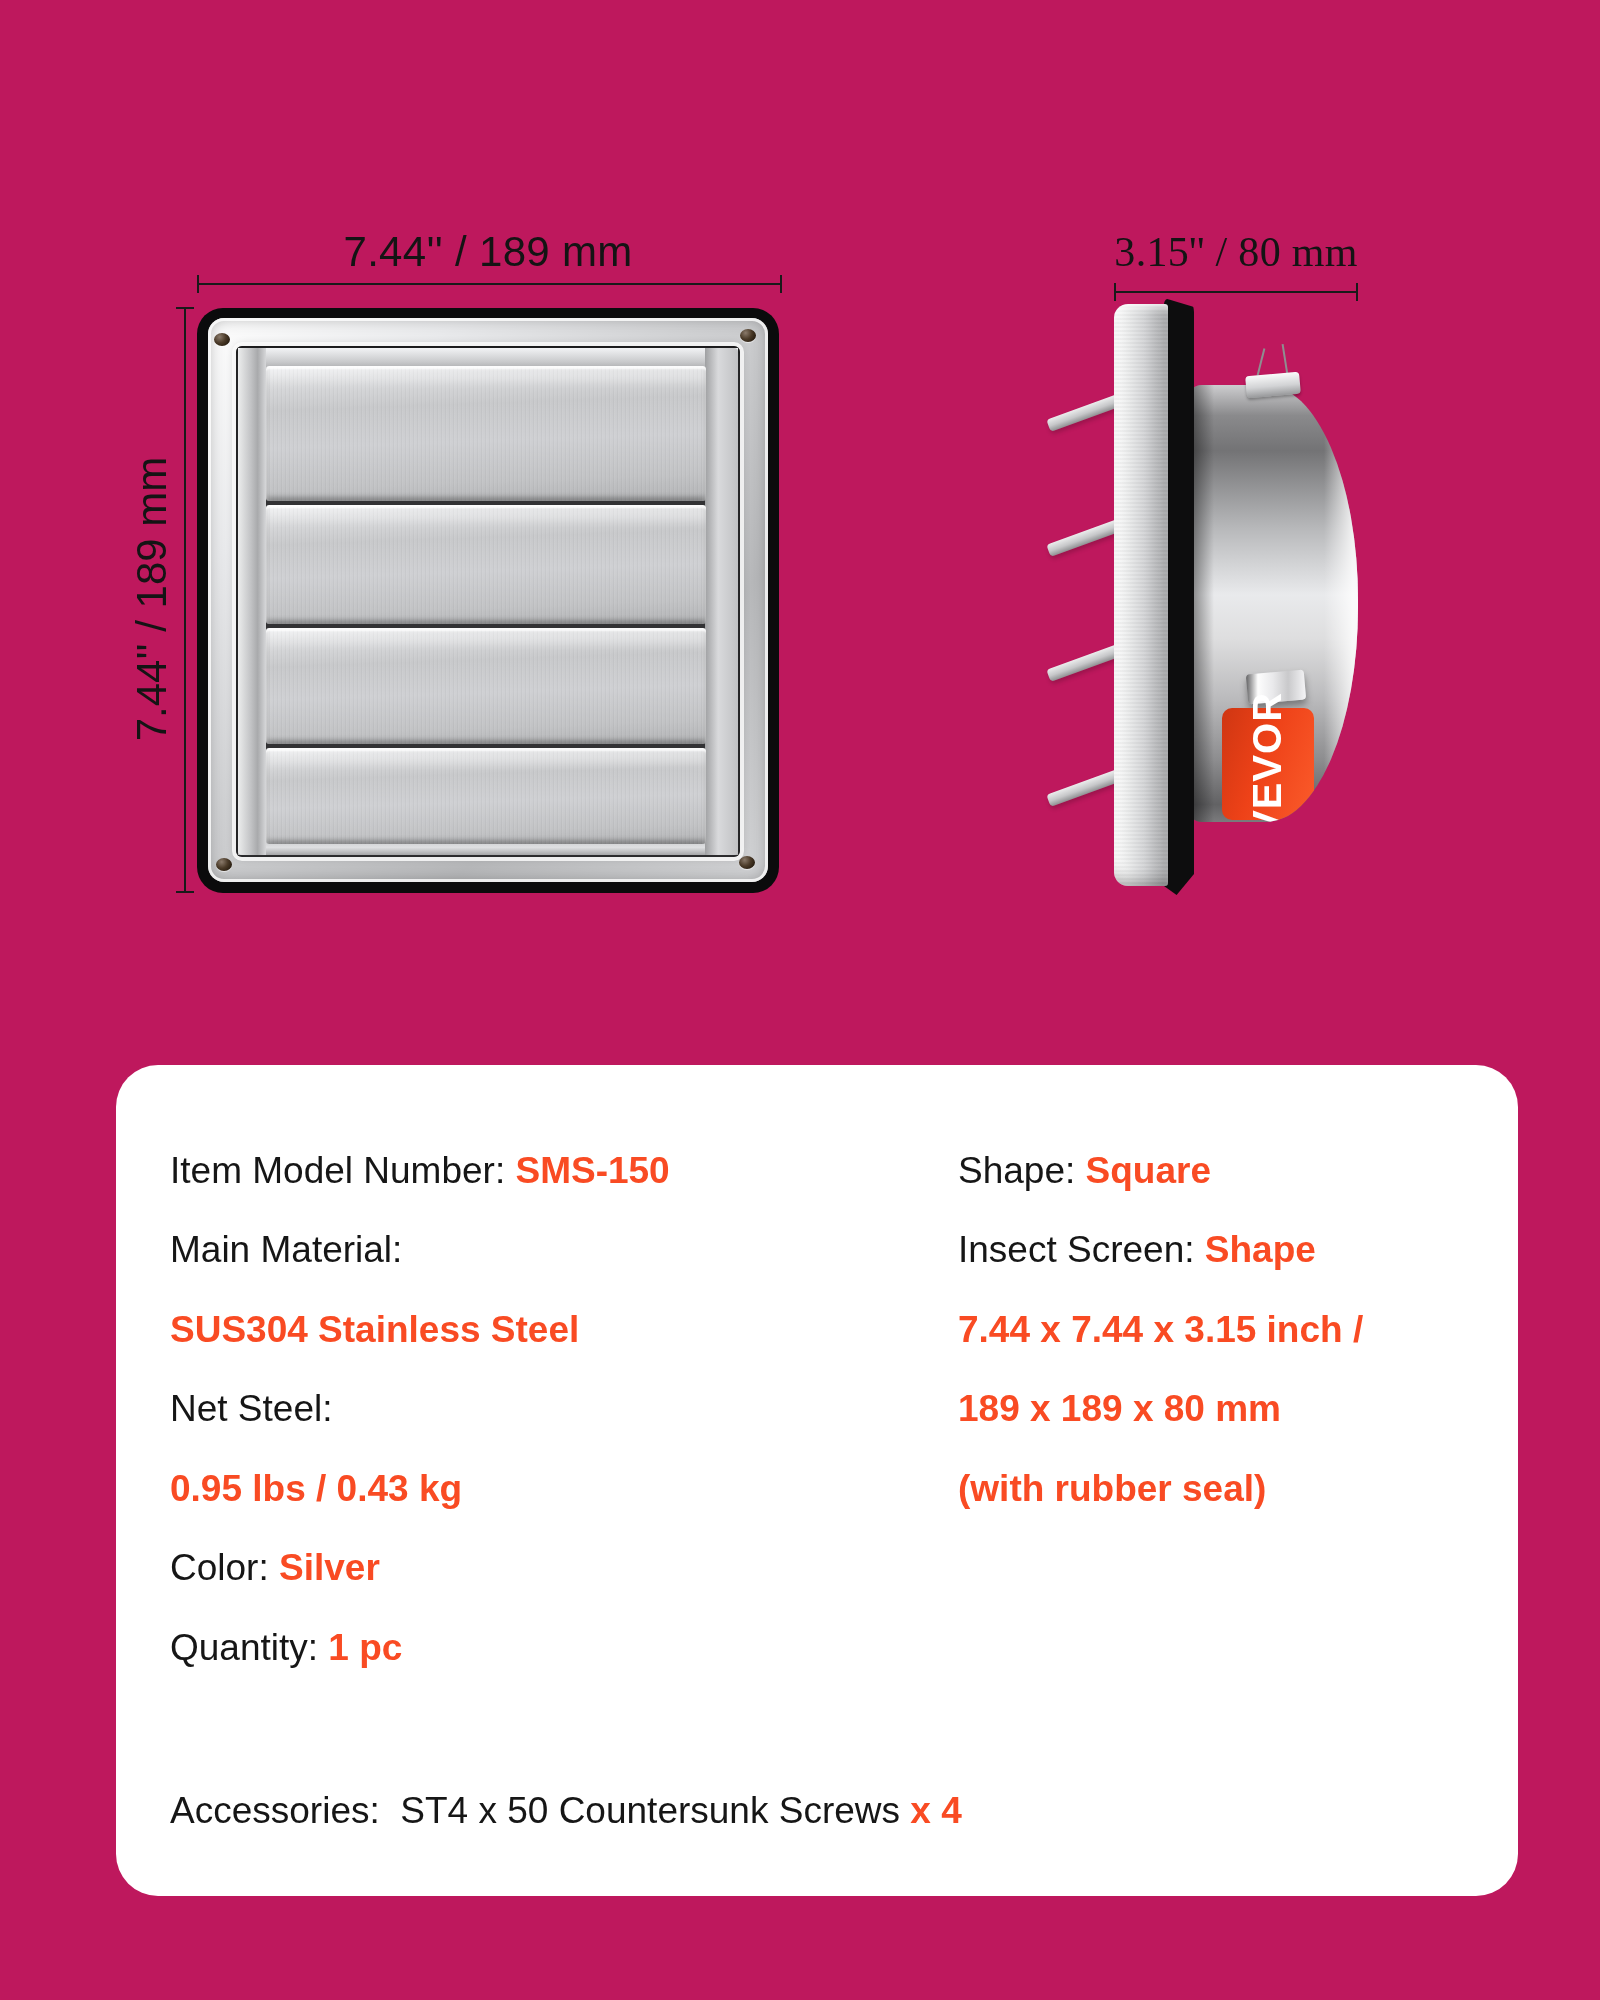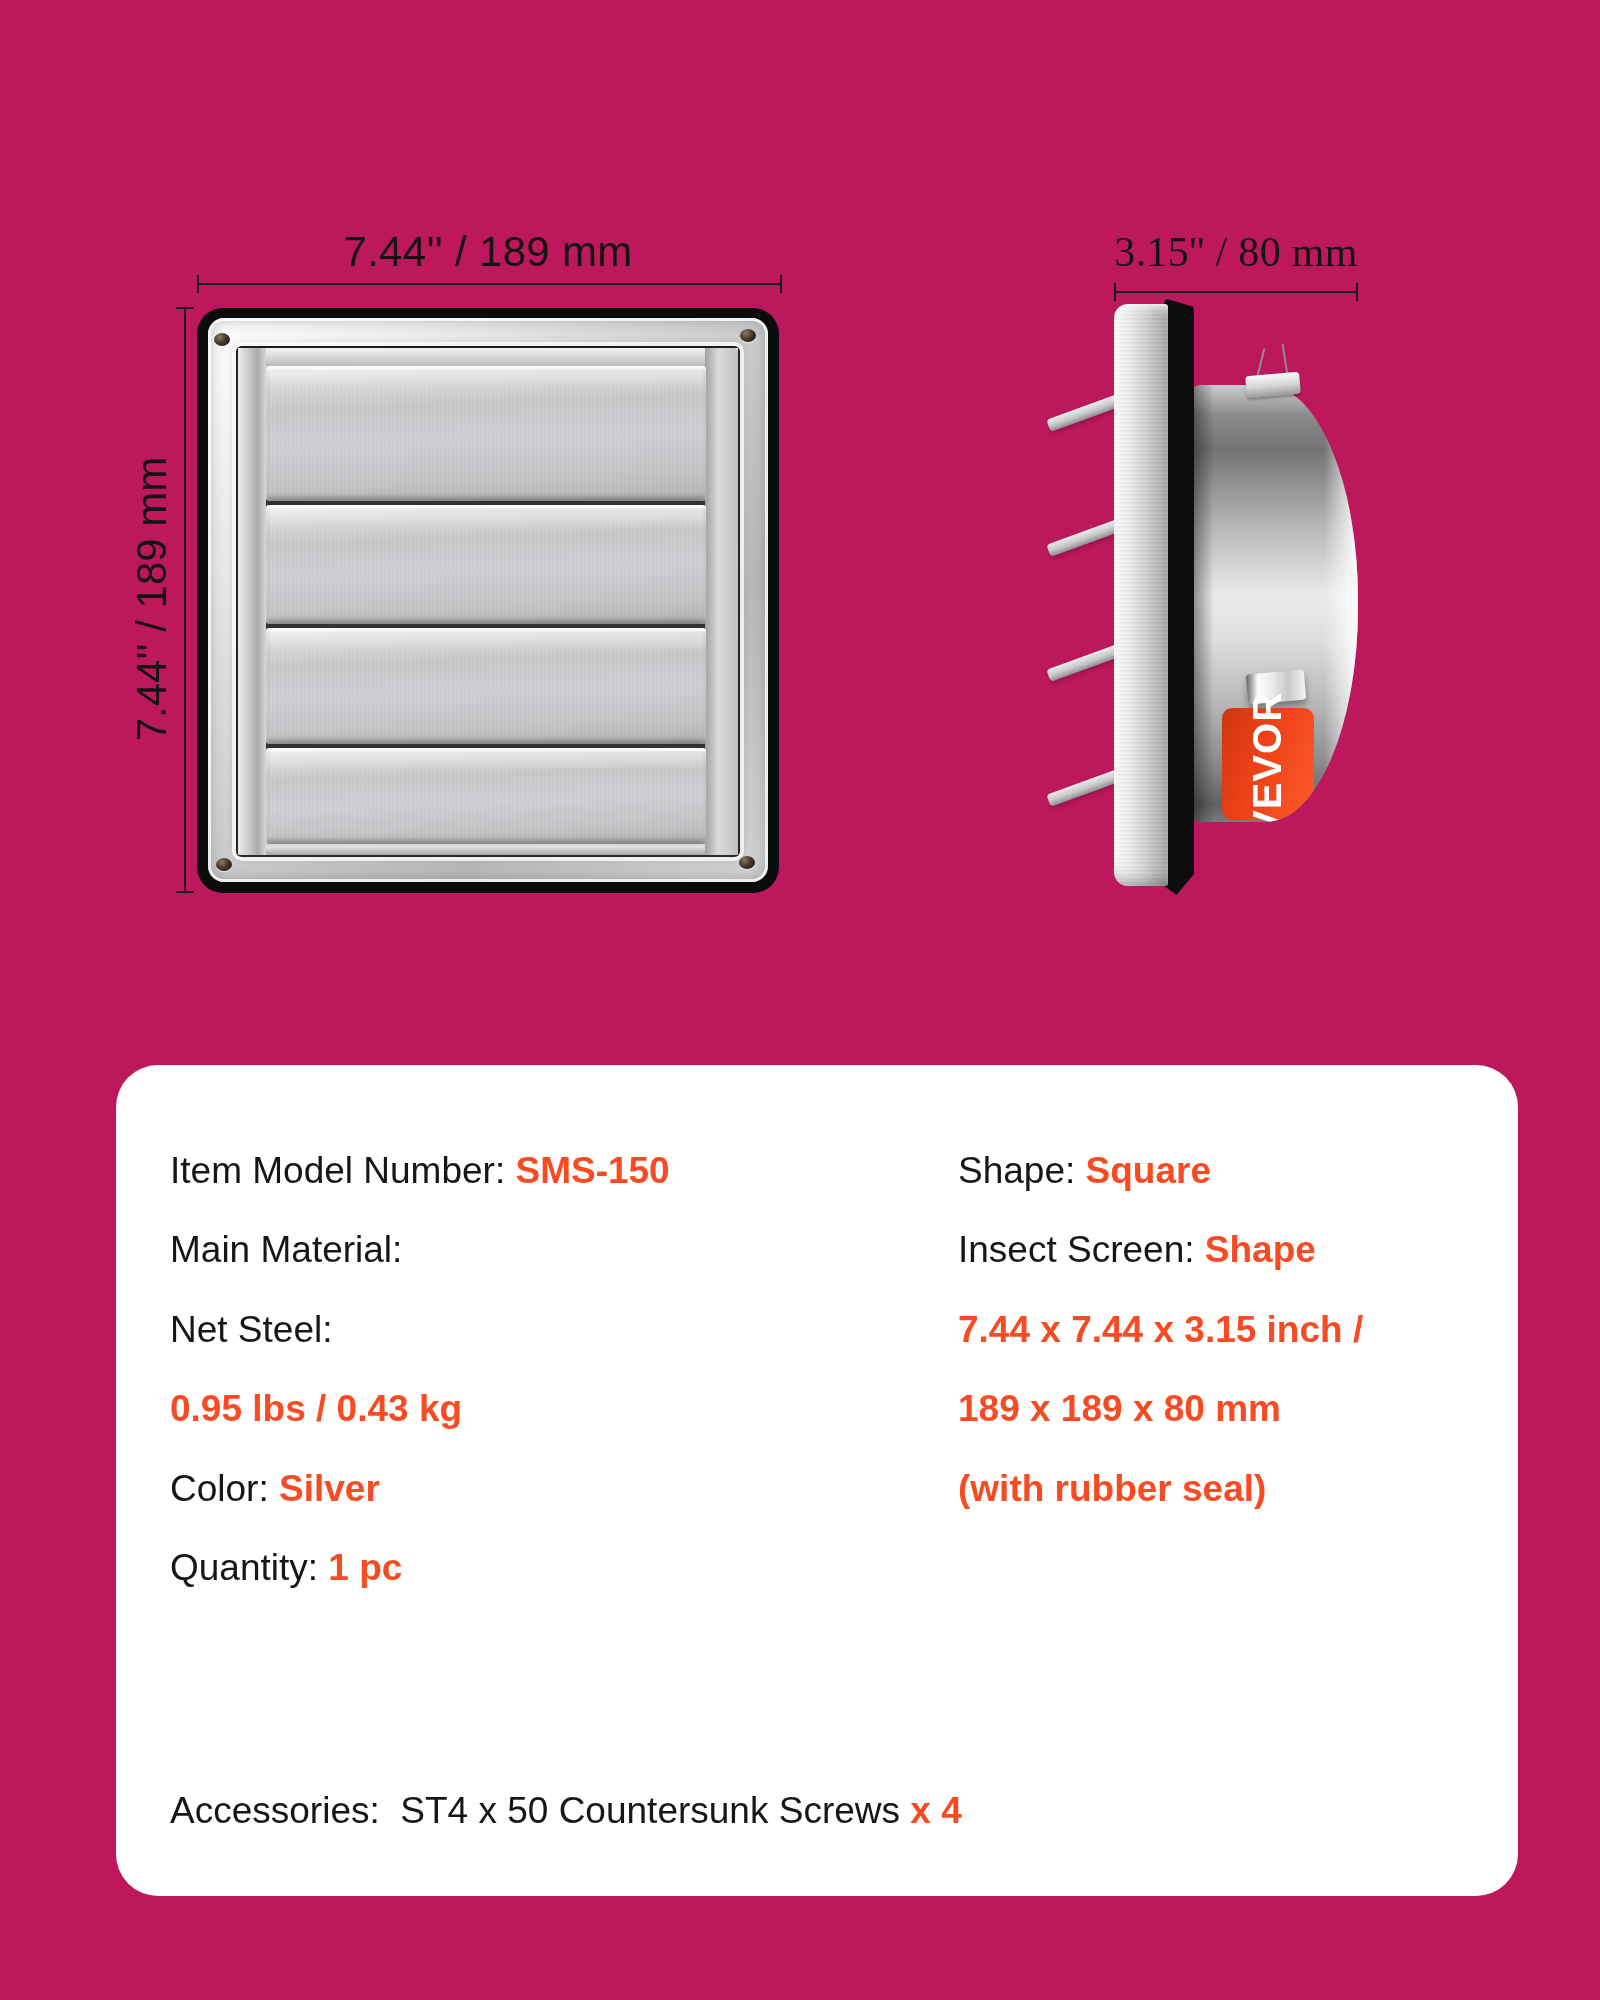--- a/index.html
+++ b/index.html
@@ -212,20 +212,23 @@
   <div class="card">
     <div class="spec-col spec-col-left">
         <div class="spec-row">
           <span>Item Model Number: </span>
           <span class="val">SMS-150</span>
         </div>
         <div class="spec-row">
           <span>Main Material:</span>
         </div>
         <div class="spec-row">
+          <span class="val">SUS304 Stainless Steel</span>
+        </div>
+        <div class="spec-row">
           <span>Net Steel:</span>
         </div>
         <div class="spec-row">
           <span class="val">0.95 lbs / 0.43 kg</span>
         </div>
         <div class="spec-row">
           <span>Color: </span>
           <span class="val">Silver</span>
         </div>
         <div class="spec-row">

